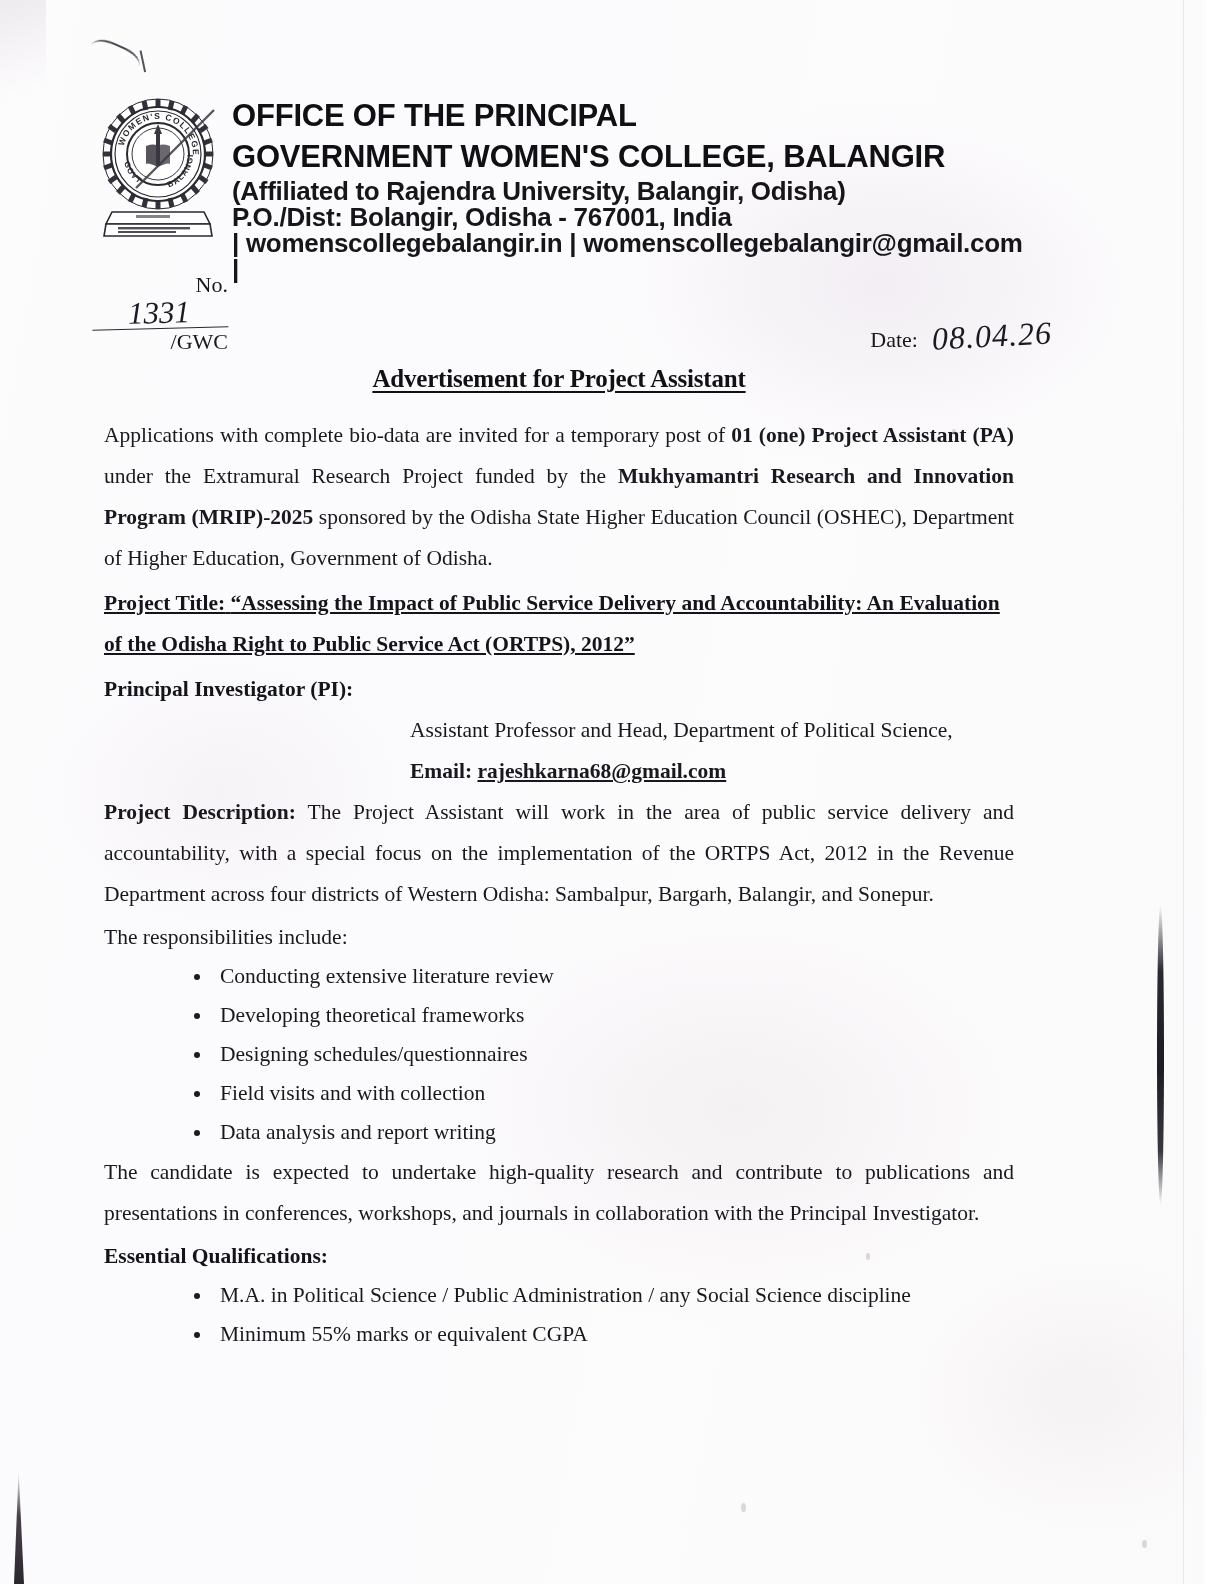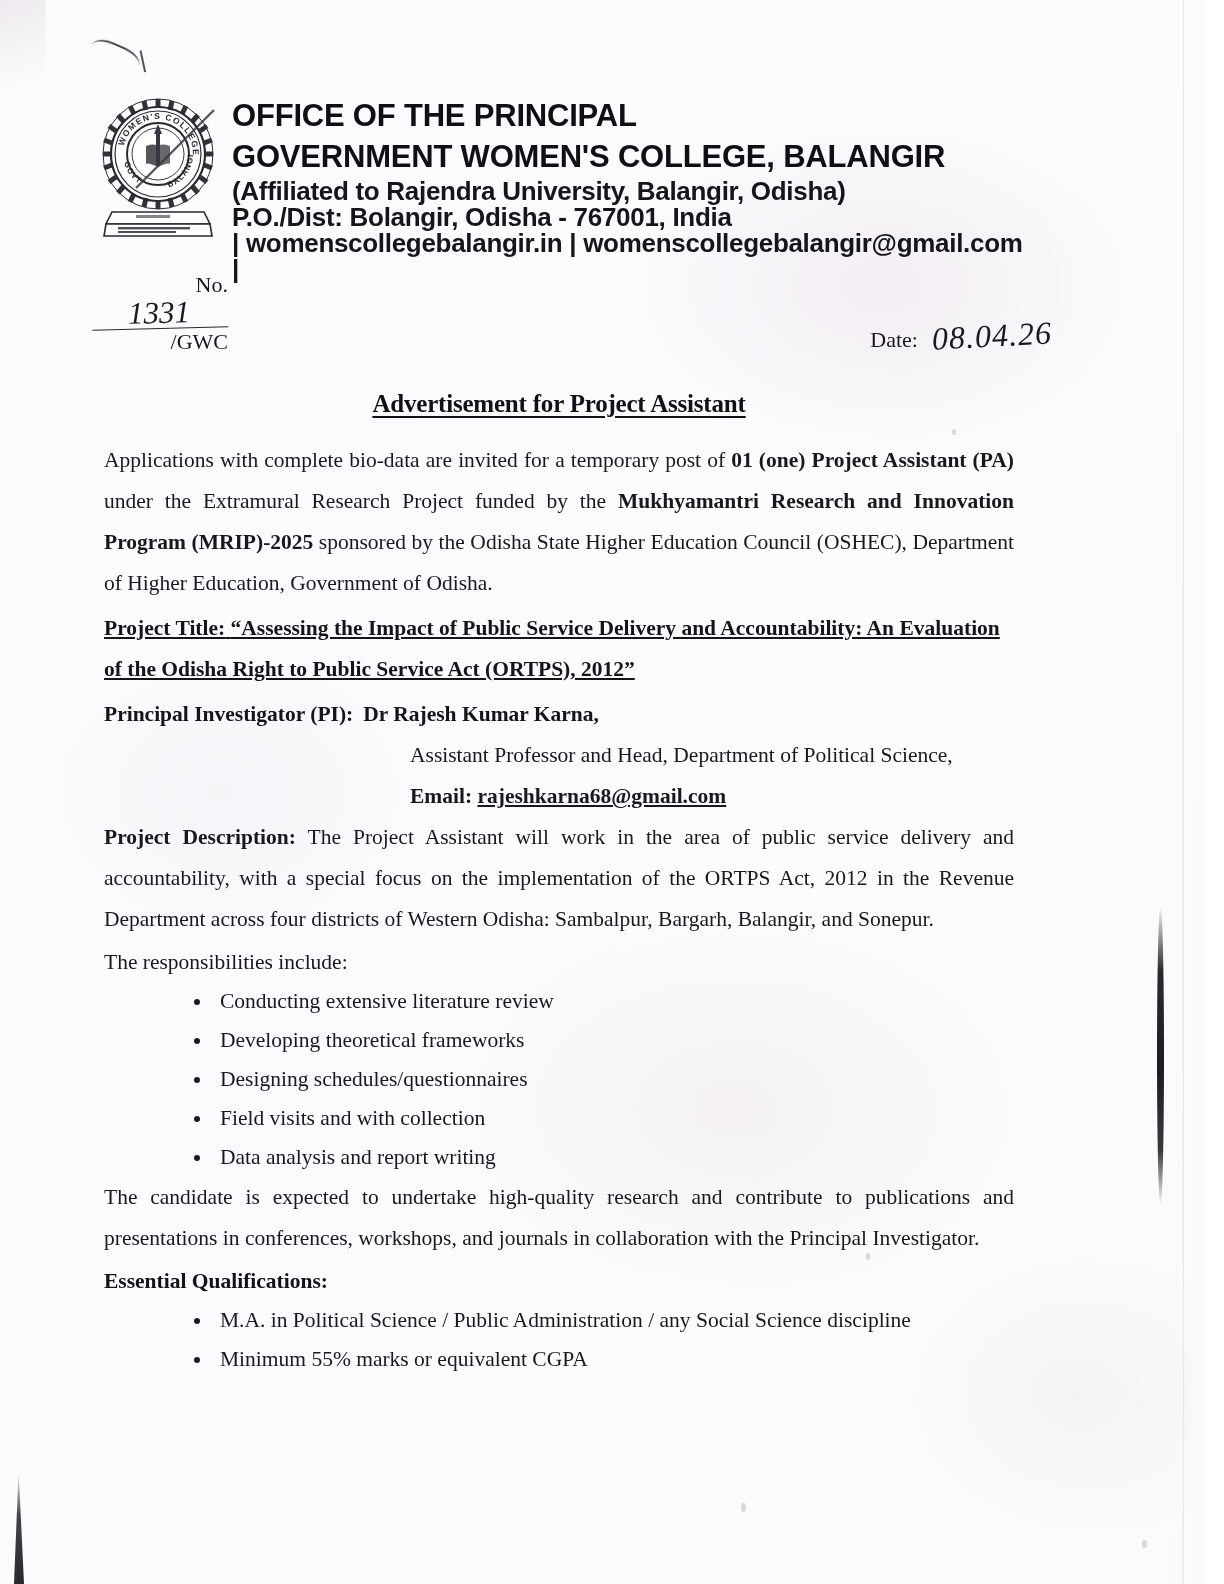--- a/index.html
+++ b/index.html
@@ -119,21 +119,21 @@
     font-style: italic;
     color: #1b1a22;
     padding-left: 14px;
     transform: rotate(-3deg);
     letter-spacing: 1px;
   }
 
   
   .body-wrap {
     position: absolute;
-    left: 104px; top: 390px;
+    left: 104px; top: 365px;
     width: 910px;
   }
   .doc-title {
     text-align: center;
     font-size: 25px;
     font-weight: bold;
     text-decoration: underline;
     text-underline-offset: 4px;
     letter-spacing: -0.2px;
     margin-bottom: 22px;
@@ -312,21 +312,20 @@
 
     <div class="doc-title">Advertisement for Project Assistant</div>
 
     <p class="para"><span>Applications with complete bio-data are invited for a temporary post of </span><span class="b">01 (one) Project Assistant (PA)</span><span> under the Extramural Research Project funded by the </span><span class="b">Mukhyamantri Research and Innovation Program (MRIP)-2025</span><span> sponsored by the Odisha State Higher Education Council (OSHEC), Department of Higher Education, Government of Odisha.</span></p>
 
     <div class="proj-title-block"><span>Project Title:</span> <span>“Assessing the Impact of Public Service Delivery and Accountability: An Evaluation of the Odisha Right to Public Service Act (ORTPS), 2012”</span></div>
 
     <div class="pi-block">
       <div class="pi-row">
         <span class="pi-label">Principal Investigator (PI):</span>
-        <span class="pi-name">Dr Rajesh Kumar Karna,</span>
       </div>
       <div class="pi-indent">Assistant Professor and Head, Department of Political Science,</div>
       <div class="pi-indent"><span class="lab">Email:</span> <span class="email-link">rajeshkarna68@gmail.com</span></div>
     </div>
 
     <p class="para"><span class="b">Project Description:</span><span> The Project Assistant will work in the area of public service delivery and accountability, with a special focus on the implementation of the ORTPS Act, 2012 in the Revenue Department across four districts of Western Odisha: Sambalpur, Bargarh, Balangir, and Sonepur.</span></p>
 
     <div class="lead-line">The responsibilities include:</div>
 
     <ul class="bullets">

